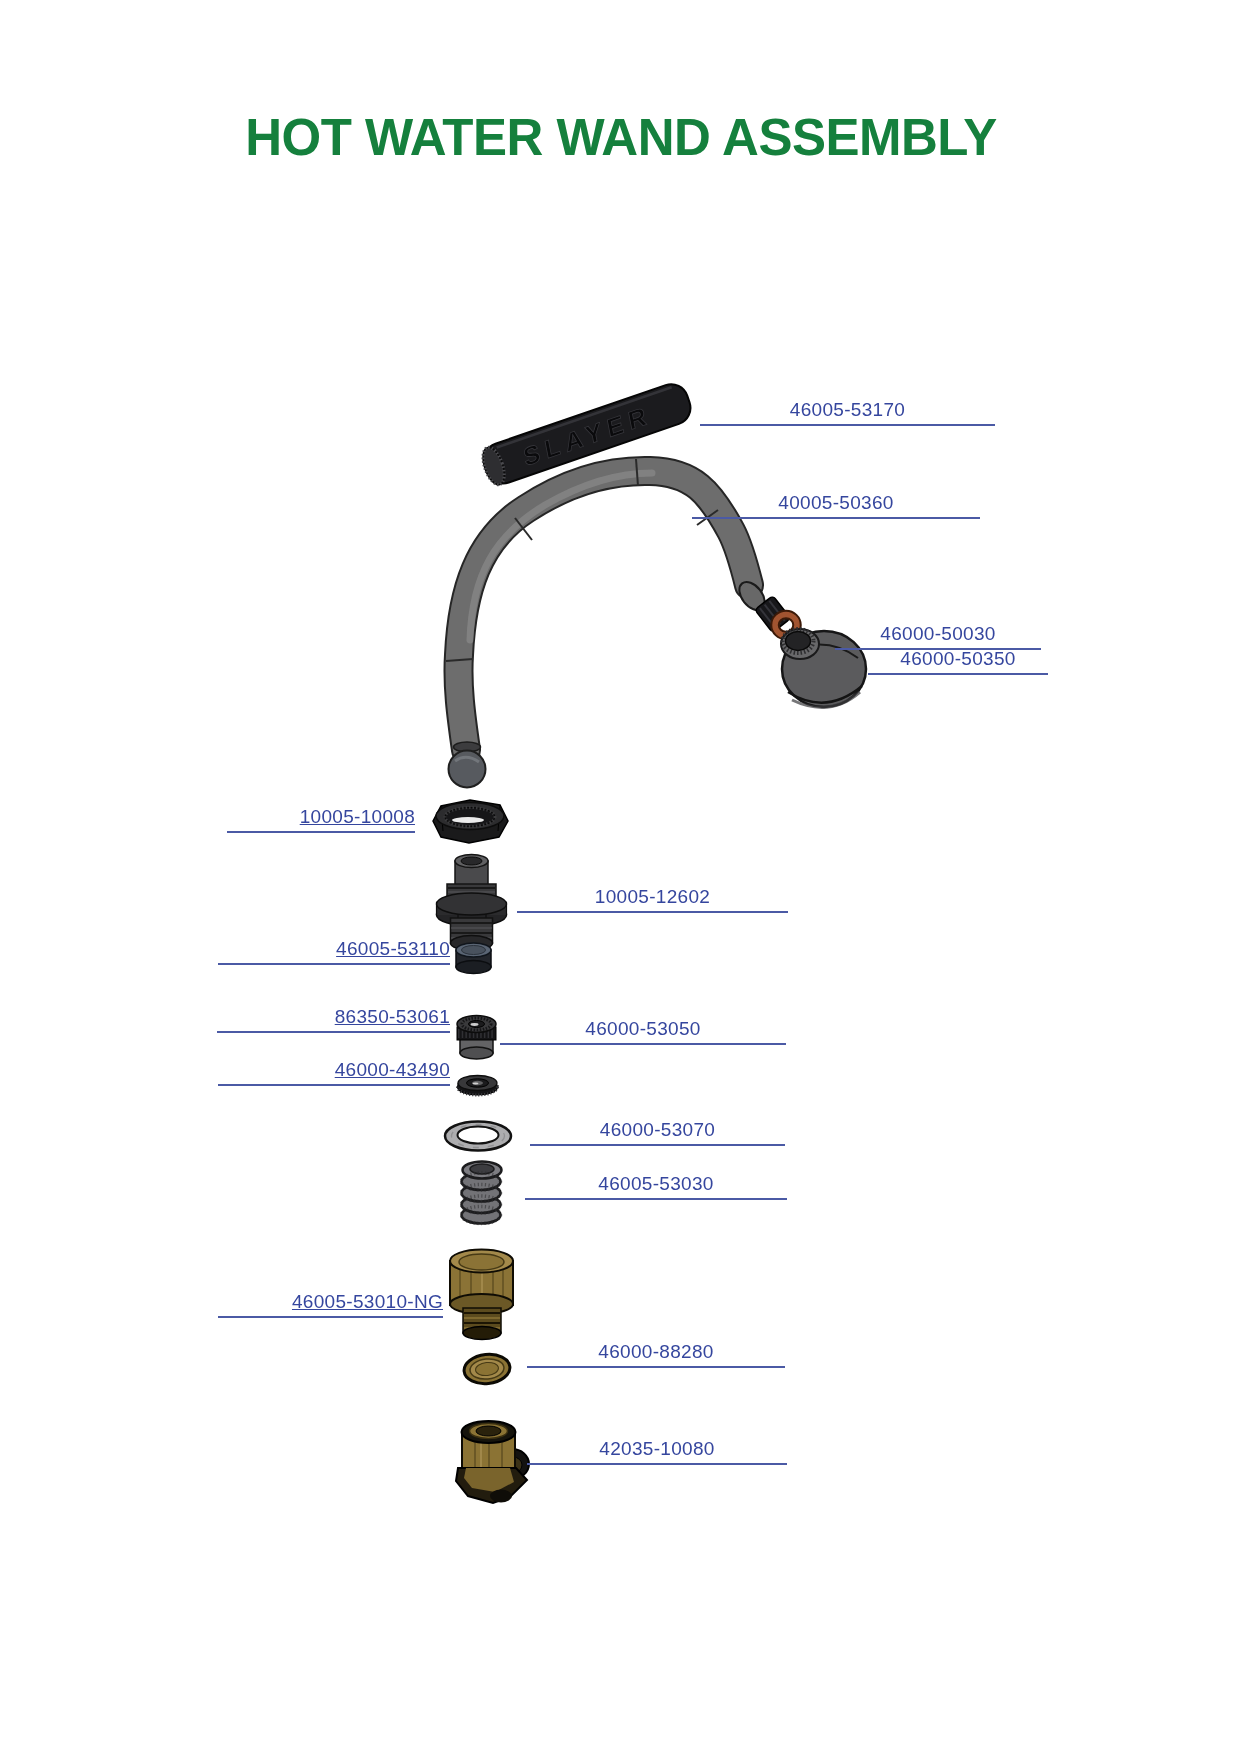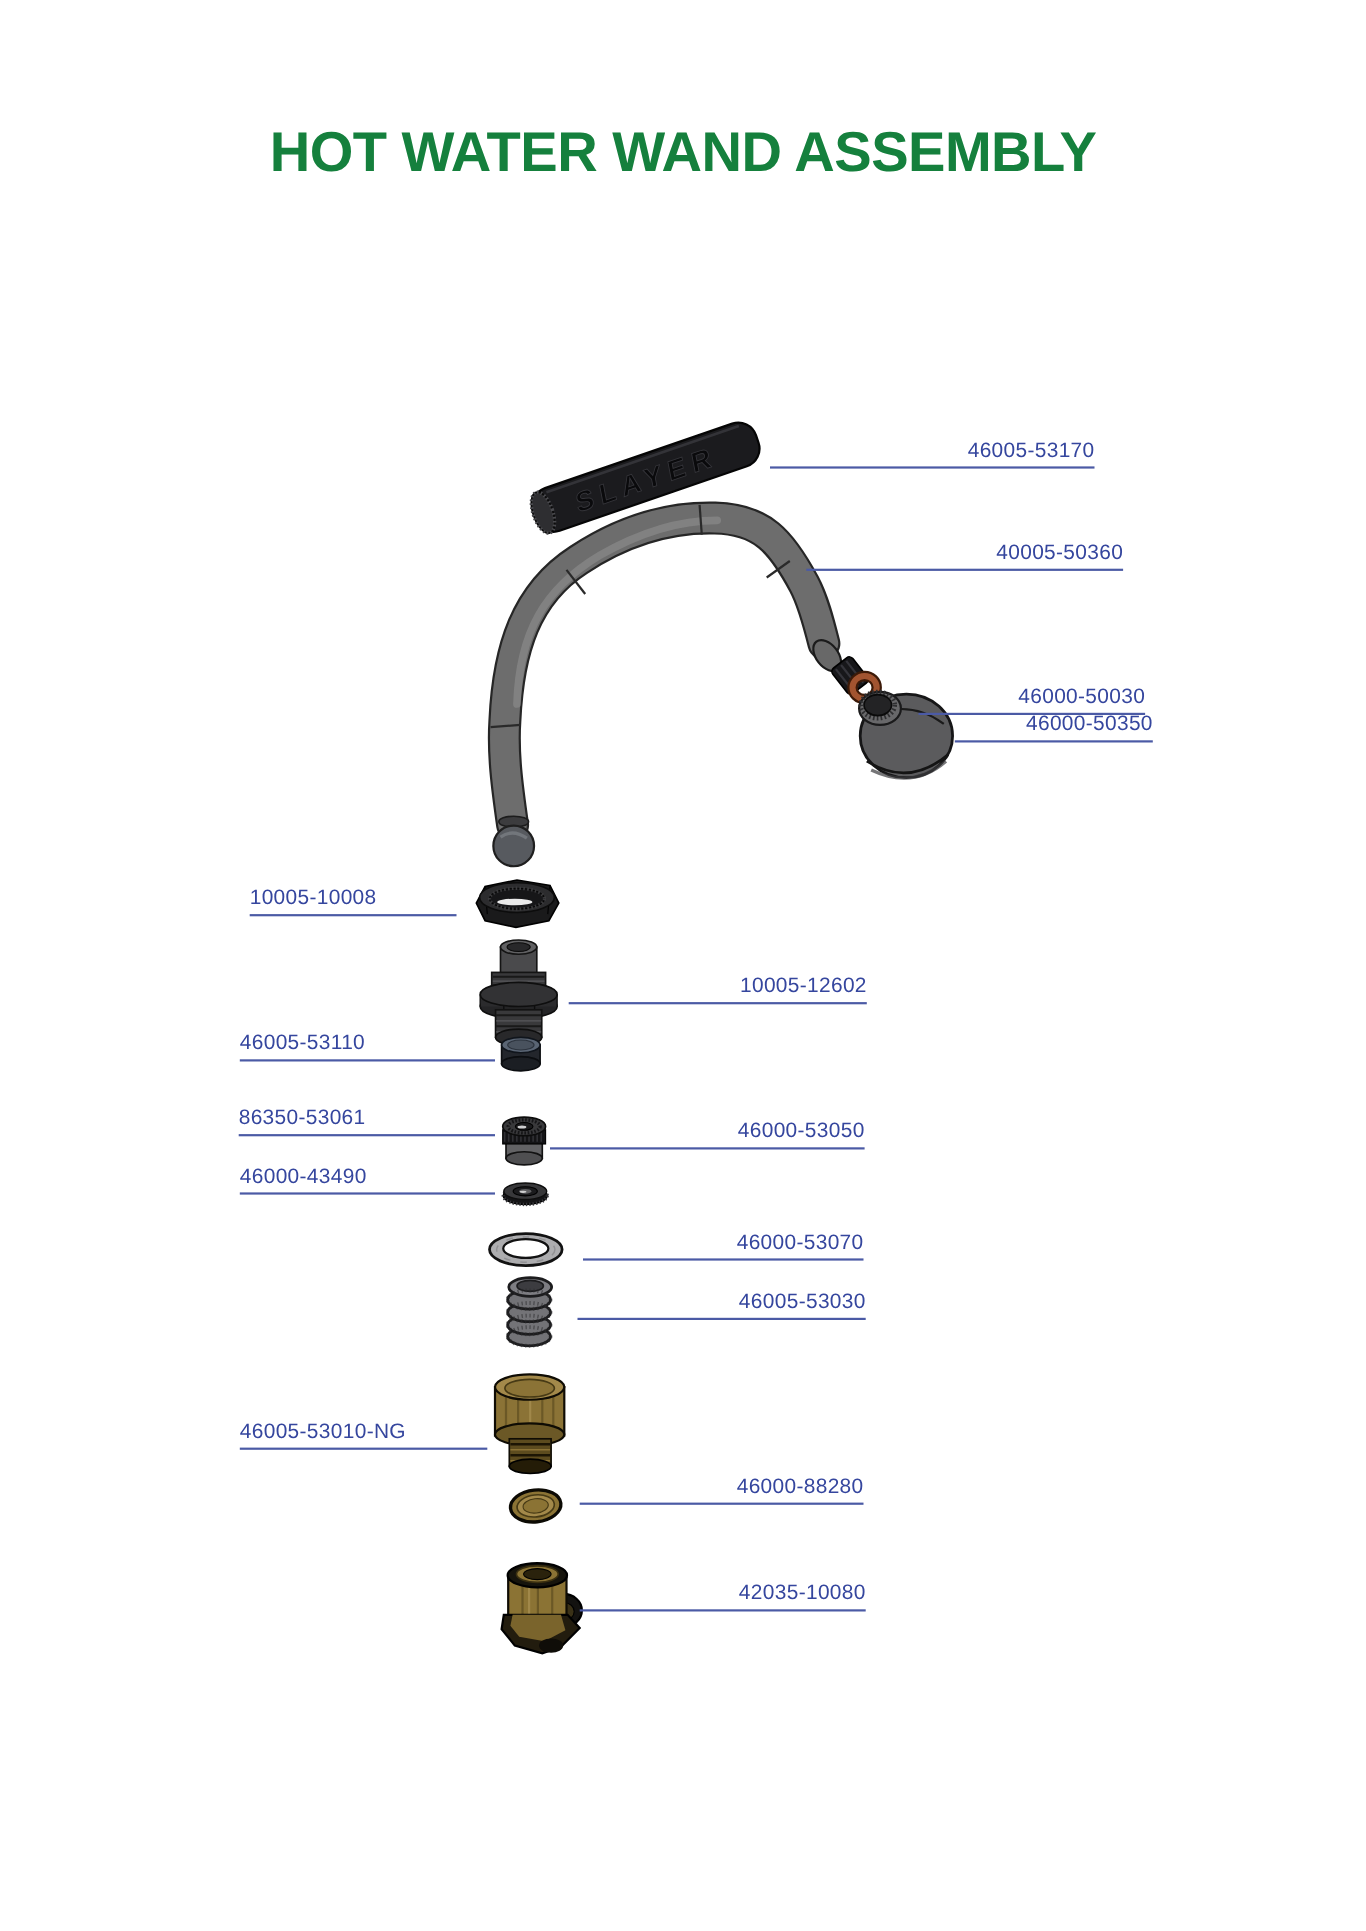--- a/index.html
+++ b/index.html
@@ -4,22 +4,22 @@
 <style>
   html,body{margin:0;padding:0;background:#ffffff;}
   #canvas{position:relative;width:1242px;height:1755px;background:#ffffff;overflow:hidden;
           font-family:"Liberation Sans",sans-serif;}
   .title{position:absolute;top:108px;left:0;width:100%;text-align:center;
          font-size:51px;font-weight:bold;letter-spacing:-0.5px;color:#15803d;
          font-family:"Liberation Sans",sans-serif;}
   .callout{position:absolute;height:26px;line-height:24px;
            border-bottom:2px solid #4B5AA5;
            font-size:19px;color:#35469E;letter-spacing:0.3px;white-space:nowrap;}
-  .callout.right{text-align:right;}
-  .callout.left{text-align:left;}
+  .callout.right{text-align:center;}
+  .callout.left{text-align:right;text-decoration:underline;}
   svg{position:absolute;top:0;left:0;}
 </style>
 </head>
 <body>
 
 <div id="canvas">
 
   <div class="title">HOT WATER WAND ASSEMBLY</div>
 
   <svg width="1242" height="1755" viewBox="0 0 1242 1755">
@@ -183,21 +183,21 @@
       <ellipse cx="488.5" cy="1431" rx="12.5" ry="5" fill="#2a220c" stroke="#000" stroke-width="1"></ellipse>
       <path d="M 458,1468 L 516,1468 L 527,1480 L 510,1497 L 493,1503 L 468,1496 L 456,1481 Z" fill="#221c0e" stroke="#000" stroke-width="2"></path>
       <path d="M 466,1468 L 510,1468 L 514,1482 L 495,1492 L 472,1488 L 464,1478 Z" fill="#7a642c"></path>
       <ellipse cx="501" cy="1496" rx="11" ry="6.5" fill="#0f0d08"></ellipse>
     </g>
   </svg>
 
   <div class="callout right" style="left:700px;top:398px;width:295px">
     <span>46005-53170</span>
   </div>
-  <div class="callout right" style="left:733px;top:491px;width:288px">
+  <div class="callout right" style="left:692px;top:491px;width:288px">
     <span>40005-50360</span>
   </div>
   <div class="callout right" style="left:835px;top:622px;width:206px">
     <span>46000-50030</span>
   </div>
   <div class="callout right" style="left:868px;top:647px;width:180px">
     <span>46000-50350</span>
   </div>
   <div class="callout left" style="left:227px;top:805px;width:188px">
     <span>10005-10008</span>

